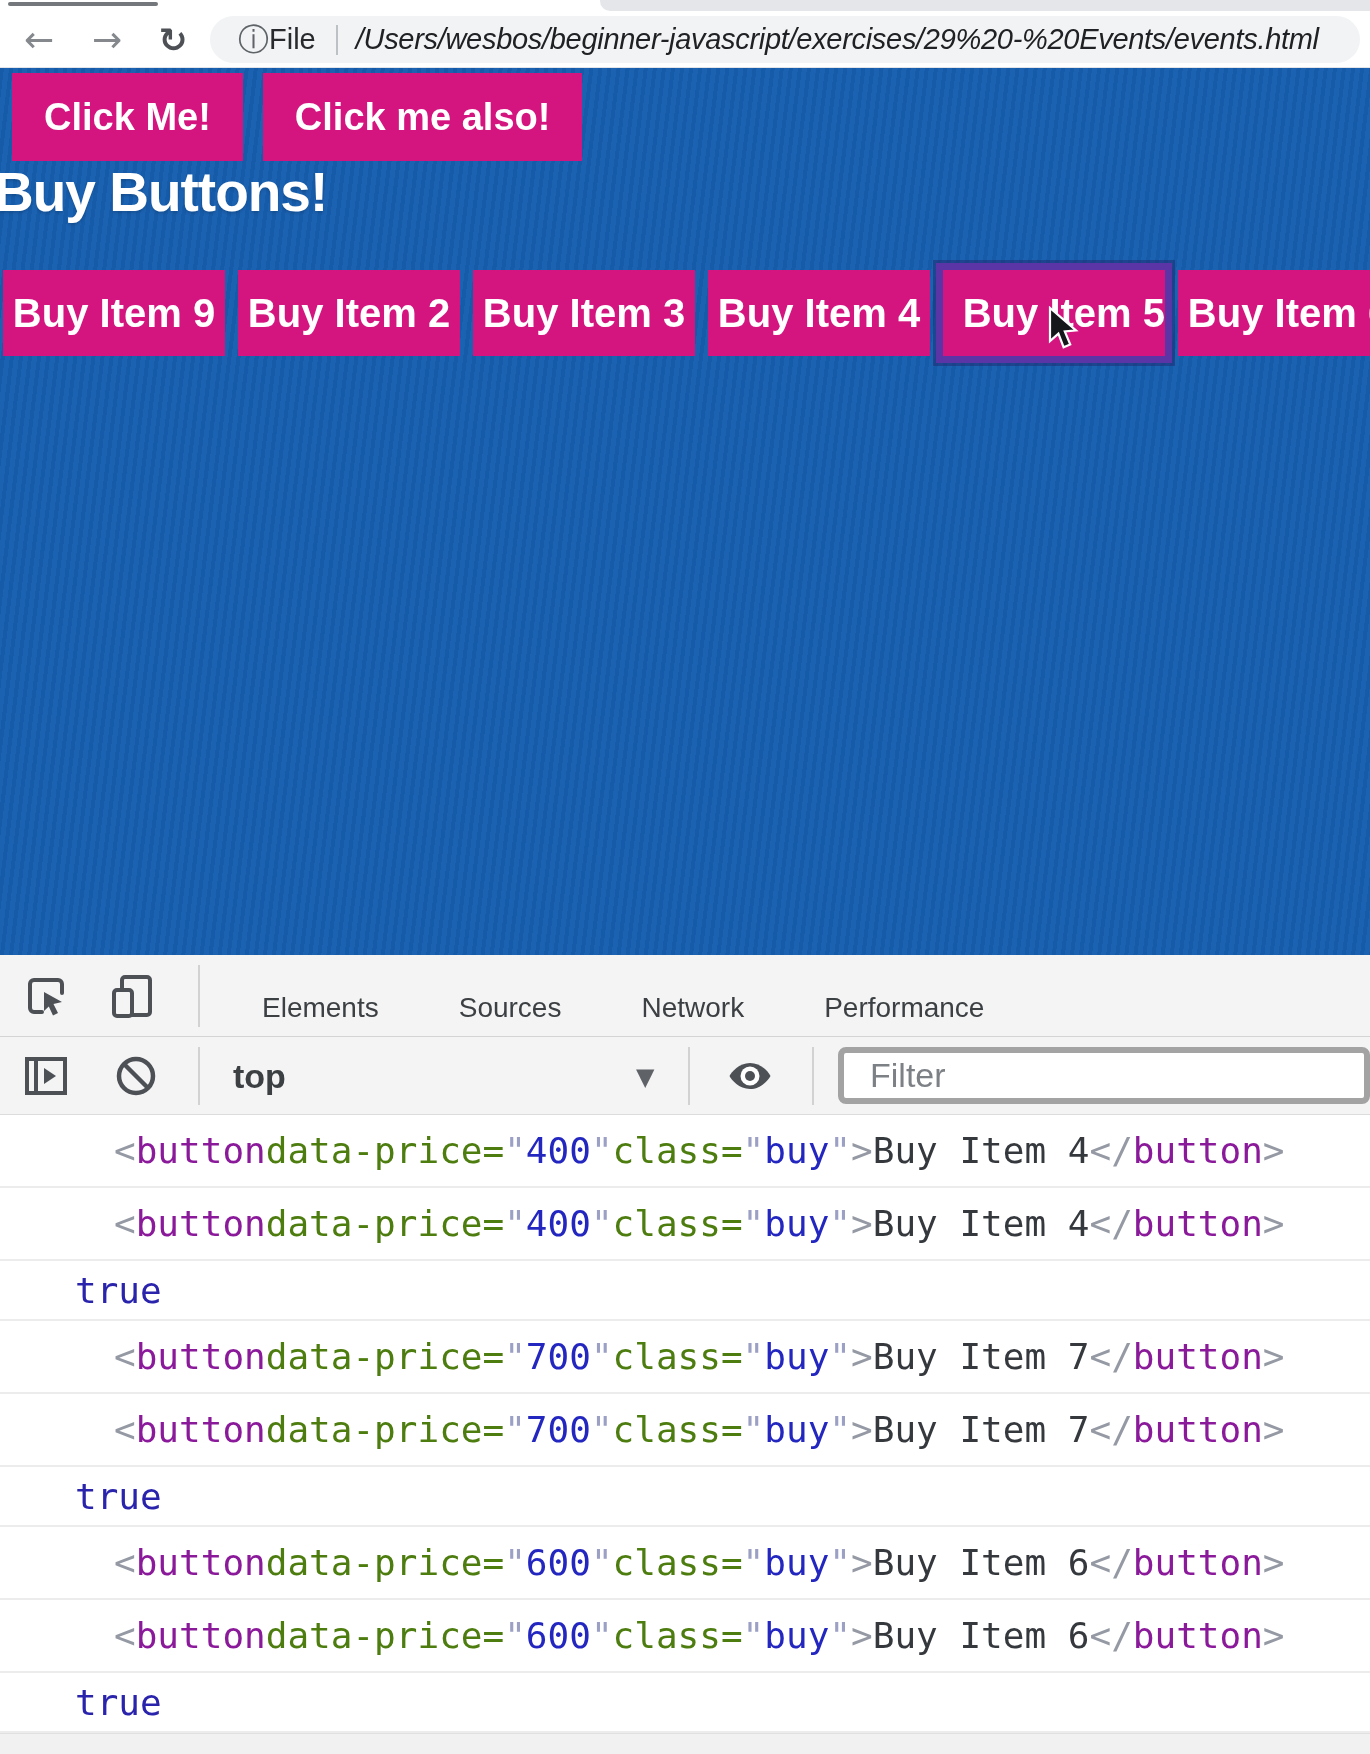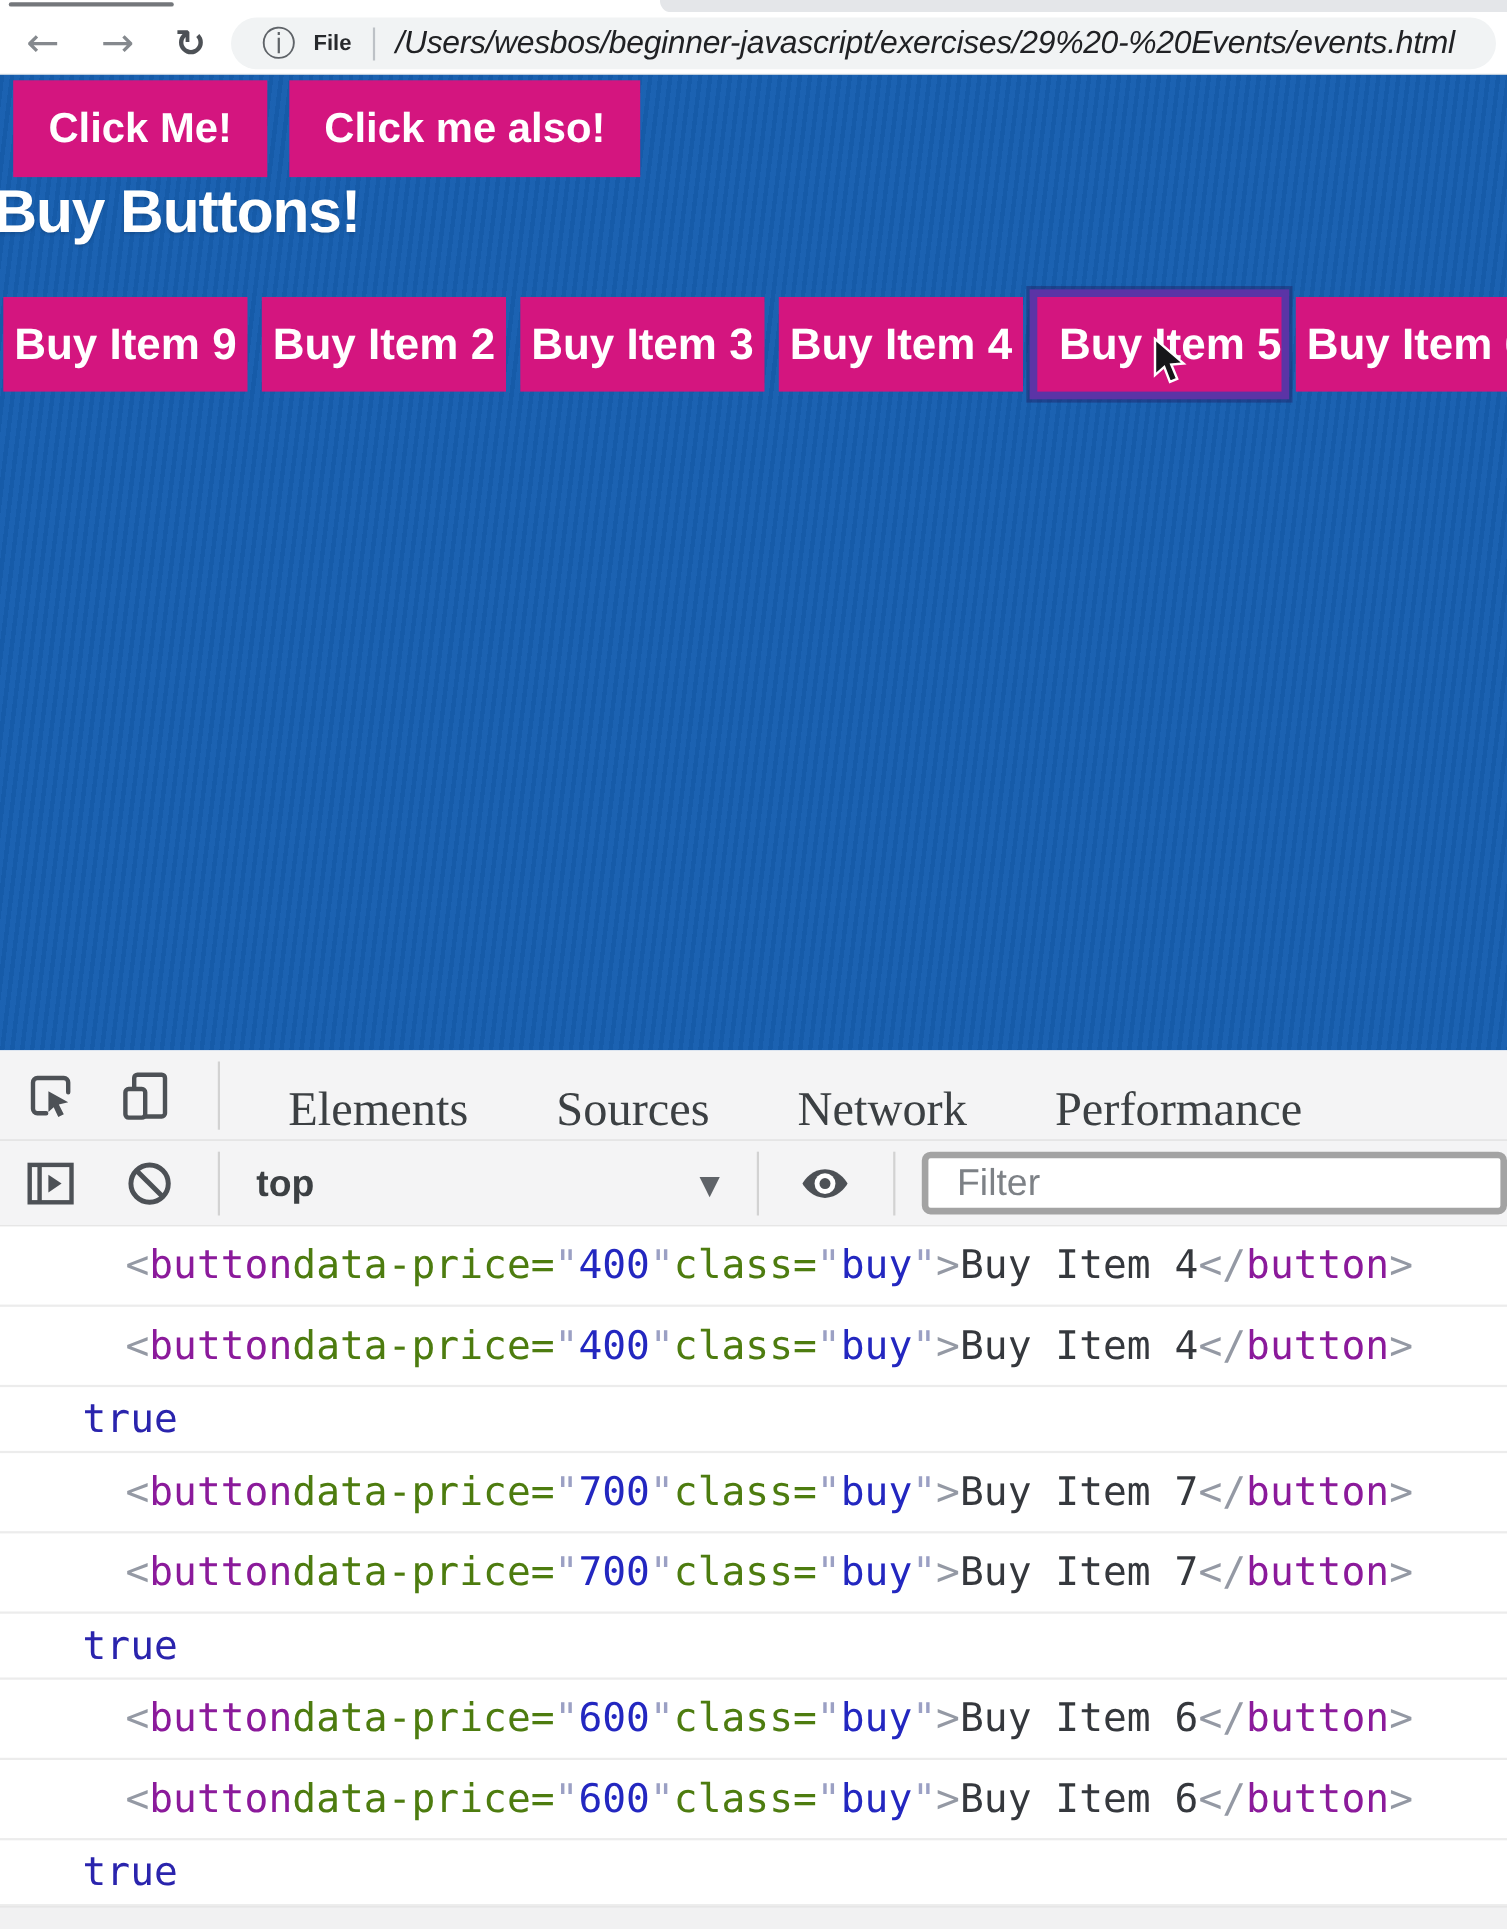--- a/index.html
+++ b/index.html
@@ -24,21 +24,21 @@
   .addressbar{position:absolute;left:0;top:12px;width:1370px;height:56px;background:#fff;
     border-bottom:1px solid #e2e4e7;display:flex;align-items:center;}
   .nav-ic{font-family:"DejaVu Sans",sans-serif;font-size:36px;color:#85898e;line-height:1;
     display:inline-block;text-align:center;}
   .nav-back{margin-left:16px;width:46px;}
   .nav-fwd{width:46px;margin-left:22px;}
   .nav-reload{width:46px;margin-left:20px;color:#4d5156;font-size:34px;font-weight:bold;}
   .omnibox{margin-left:14px;width:1150px;height:47px;background:#f1f3f4;border-radius:26px;
     display:flex;align-items:center;overflow:hidden;}
   .omni-info{font-family:"DejaVu Sans",sans-serif;font-size:31px;color:#5f6368;margin-left:28px;}
-  .omni-file{font-size:20px;color:#27292c;margin-left:16px;font-weight:bold;}
+  .omni-file{font-size:29px;color:#27292c;}
   .omni-sep{width:2px;height:30px;background:#bdc1c6;margin-left:20px;}
   .omni-path{font-size:29px;color:#202124;margin-left:18px;white-space:nowrap;letter-spacing:-0.3px;font-style:italic;}
 
   
   .page{position:absolute;left:0;top:68px;width:1370px;height:887px;background:var(--blue);overflow:hidden;}
   .page::before{content:"";position:absolute;inset:0;
     background:repeating-linear-gradient(97deg,rgba(0,0,0,0.045) 0 4px,rgba(255,255,255,0.02) 4px 9px);}
   .click-row{position:absolute;left:12px;top:5px;display:flex;gap:20px;}
   .pink-btn{background:var(--pink);color:#fff;border:none;font-family:"Liberation Sans",sans-serif;
     font-weight:bold;cursor:pointer;position:relative;}
@@ -52,21 +52,21 @@
 
   
   .devtools{position:absolute;left:0;top:955px;width:1370px;height:799px;background:#fff;}
   .dt-tabbar{position:absolute;left:0;top:0;width:1370px;height:82px;background:var(--ui-bg);
     border-bottom:1px solid var(--ui-border);}
   .dt-icon{position:absolute;top:17px;width:48px;height:48px;}
   .dt-sep{position:absolute;width:2px;background:#d2d2d2;}
   .tab-sep{left:198px;top:10px;height:62px;}
   .dt-tabs{position:absolute;left:222px;top:0;height:82px;display:flex;overflow:hidden;width:1148px;}
   .dt-tab{position:relative;height:106px;display:flex;align-items:center;padding:0 40px;
-    font-size:44px;color:#3c4043;white-space:nowrap;flex:0 0 auto;font-family:Liberation Serif, serif;}
+    font-size:28px;color:#3c4043;white-space:nowrap;flex:0 0 auto;}
   .dt-tab.active{color:#1f2023;}
   .dt-tab.active::after{content:"";position:absolute;left:6px;right:6px;bottom:0;height:9px;background:#1a73e8;}
 
   .dt-toolbar{position:absolute;left:0;top:82px;width:1370px;height:78px;background:var(--ui-bg);
     border-bottom:1px solid #dcdcdc;}
   .tb-icon{position:absolute;top:15px;width:48px;height:48px;}
   .tb-sep1{left:198px;top:10px;height:58px;}
   .tb-sep2{left:688px;top:10px;height:58px;}
   .tb-sep3{left:812px;top:10px;height:58px;}
   .ctx-label{position:absolute;left:233px;top:20px;font-size:34px;color:#3c4043;font-weight:bold;}

